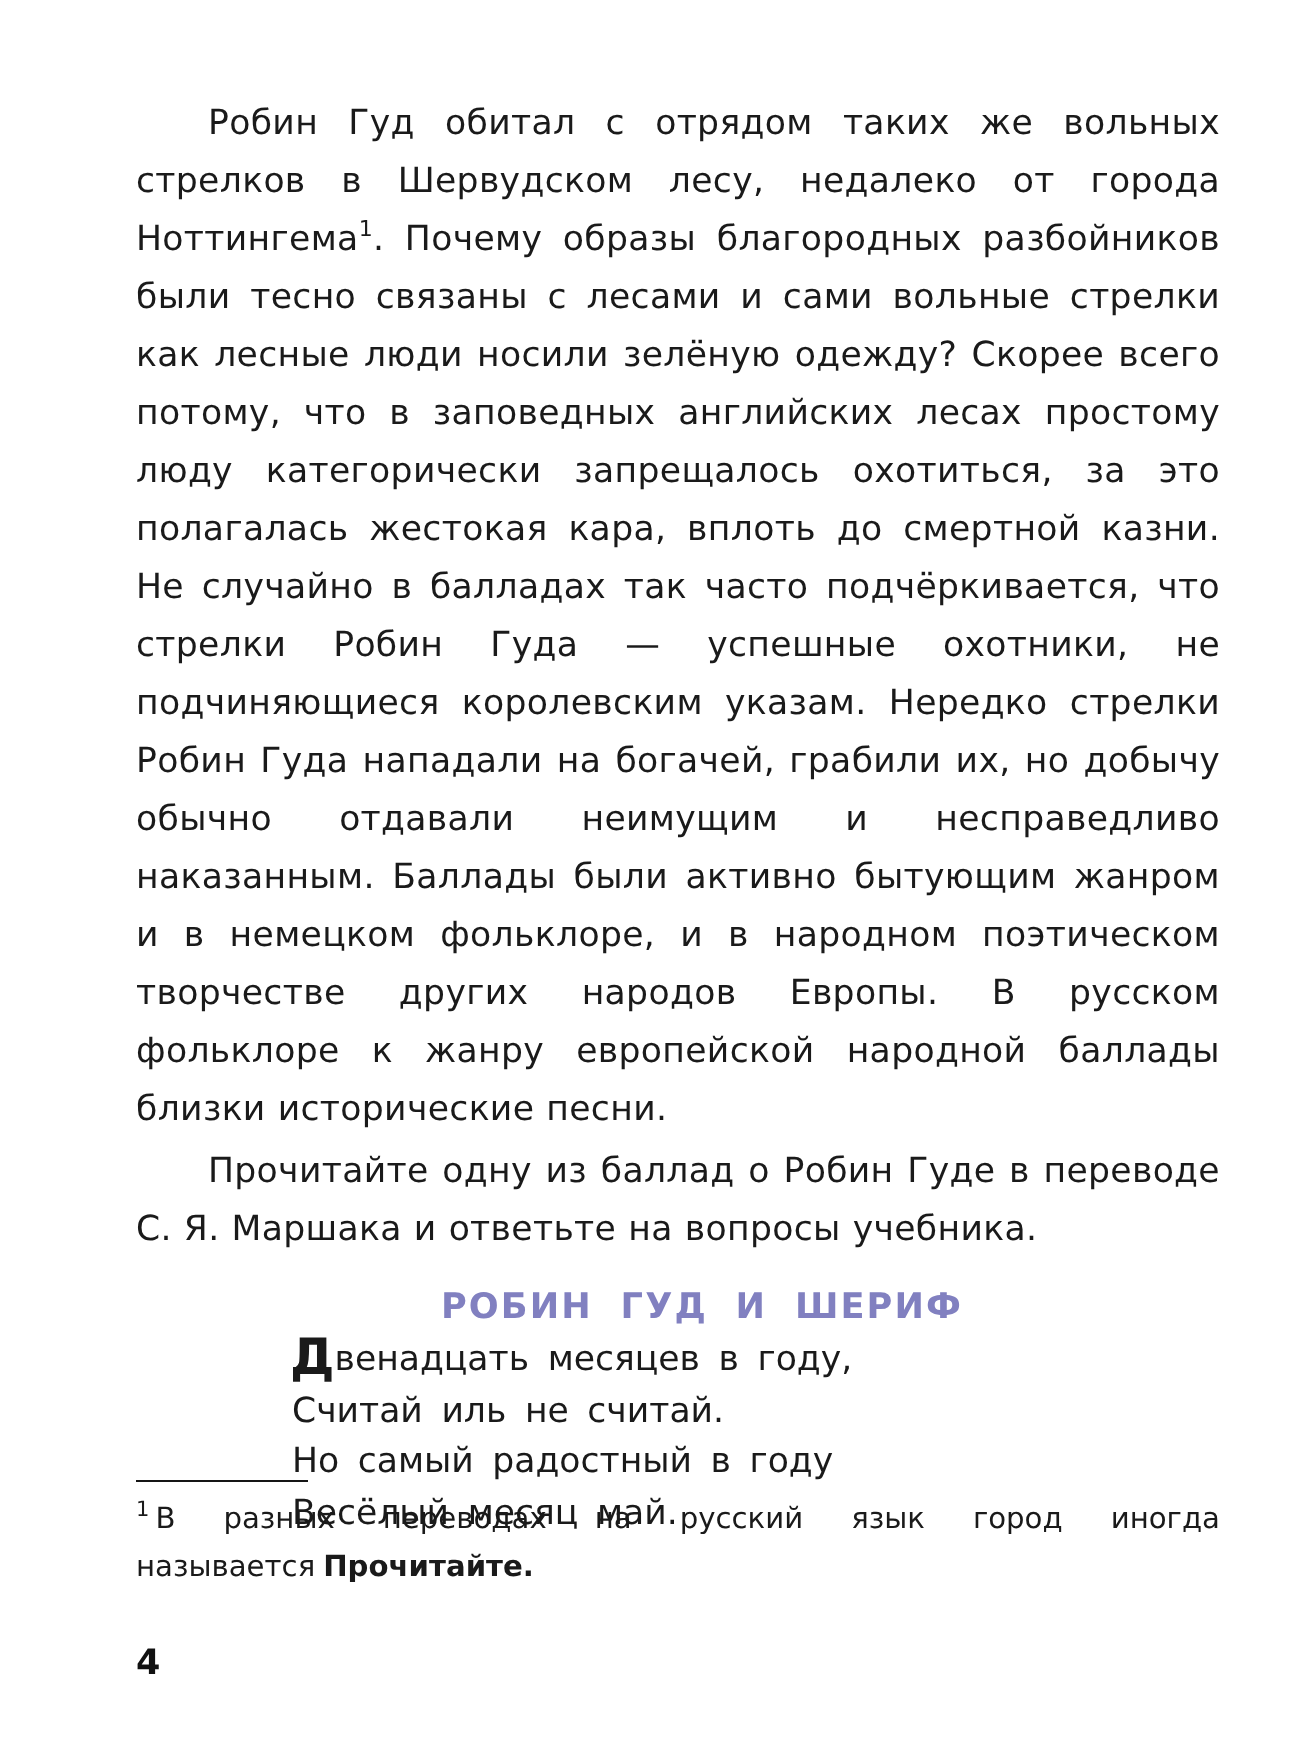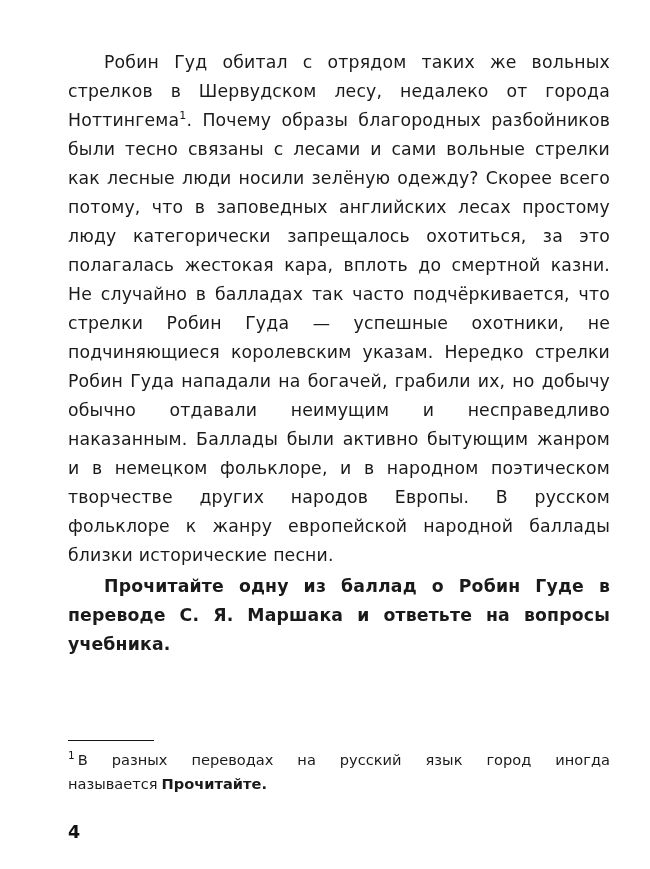--- a/index.html
+++ b/index.html
@@ -42,21 +42,20 @@
     letter-spacing: 0.01em;
     word-spacing: 0.02em;
     hyphens: manual;
   }
   .body-par.first {
     text-indent: 36px;
   }
   .body-par.second {
     text-indent: 36px;
     margin-top: 2px;
-    font-weight: bold;
   }
 
   .fn-ref {
     font-size: 11px;
     vertical-align: super;
     line-height: 0;
   }
 
   
   .poem-block {
@@ -141,20 +140,32 @@
 <body>
 
 <div class="page">
 
   <div class="text-column">
 
     <p class="body-par first"><span>Робин Гуд обитал с отрядом таких же вольных стрелков в Шервудском лесу, недалеко от города Ноттингема</span><span class="fn-ref">1</span><span>. Почему образы благородных разбойников были тесно связаны с лесами и сами вольные стрелки как лесные люди носили зелёную одежду? Скорее всего потому, что в заповедных английских лесах простому люду категорически запрещалось охотиться, за это полагалась жестокая кара, вплоть до смертной казни. Не случайно в балладах так часто подчёркивается, что стрелки Робин Гуда — успешные охотники, не подчиняющиеся королевским указам. Нередко стрелки Робин Гуда нападали на богачей, грабили их, но добычу обычно отдавали неимущим и несправедливо наказанным. Баллады были активно бытующим жанром и в немецком фольклоре, и в народном поэтическом творчестве других народов Европы. В русском фольклоре к жанру европейской народной баллады близки исторические песни.</span></p>
 
     <p class="body-par second">Прочитайте одну из баллад о Робин Гуде в переводе С. Я. Маршака и ответьте на вопросы учебника.</p>
 
+    <div class="poem-block">
+
+      <div class="poem-title">РОБИН ГУД И ШЕРИФ</div>
+
+      <div class="poem-lines">
+        <div class="poem-line first-line"><span class="dropcap">Д</span><span>венадцать  месяцев  в  году,</span></div>
+        <div class="poem-line">Считай  иль  не  считай.</div>
+        <div class="poem-line">Но  самый  радостный  в  году</div>
+        <div class="poem-line">Весёлый  месяц  май.</div>
+      </div>
+
+    </div>
 
   </div>
 
   <div class="footnote">
     <div class="fn-rule"></div>
     <p class="fn-text"><span class="fn-num">1</span><span>В разных переводах на русский язык город иногда называется</span><span class="fn-bold">Прочитайте.</span></p>
   </div>
 
   <div class="page-number">4</div>
 

